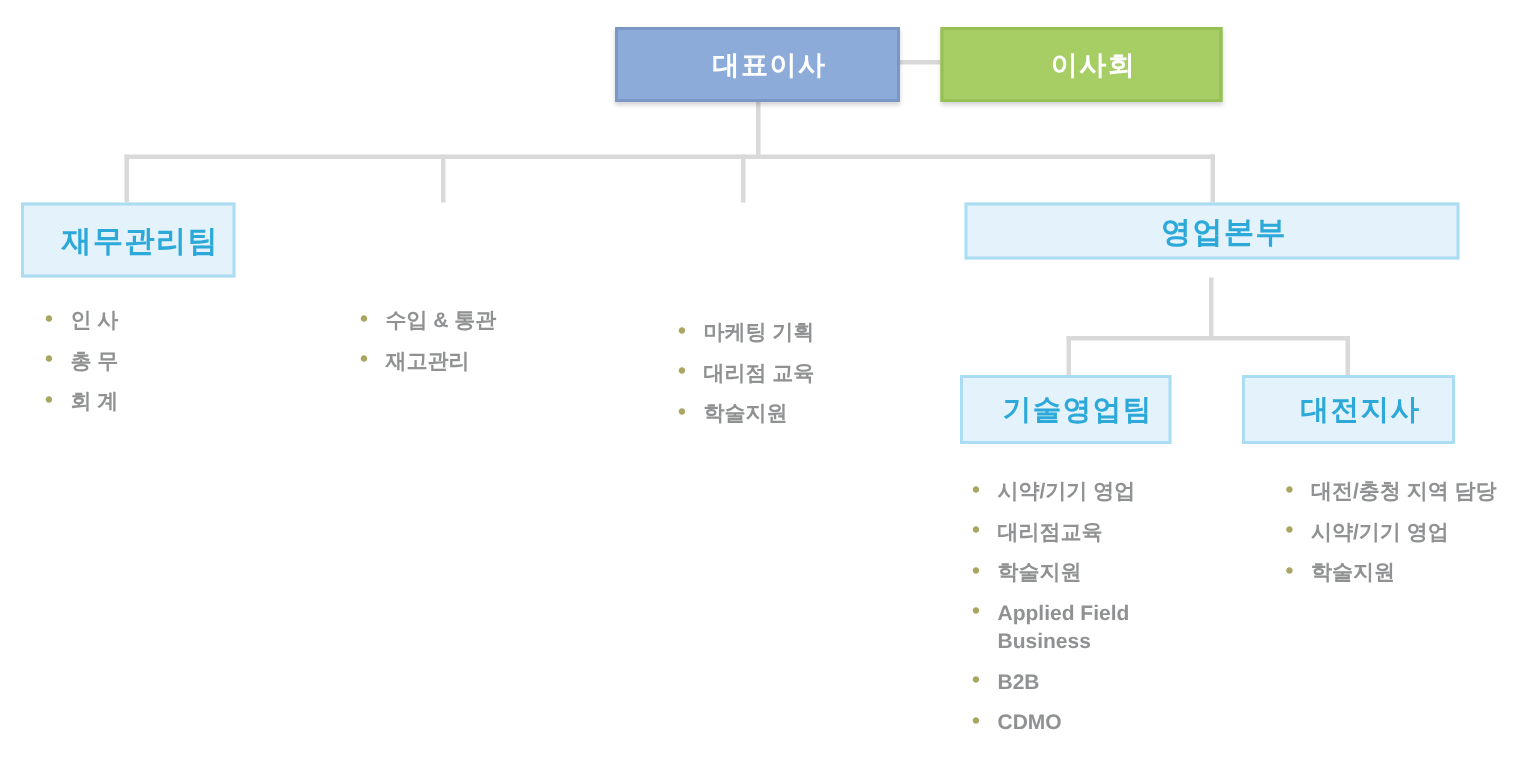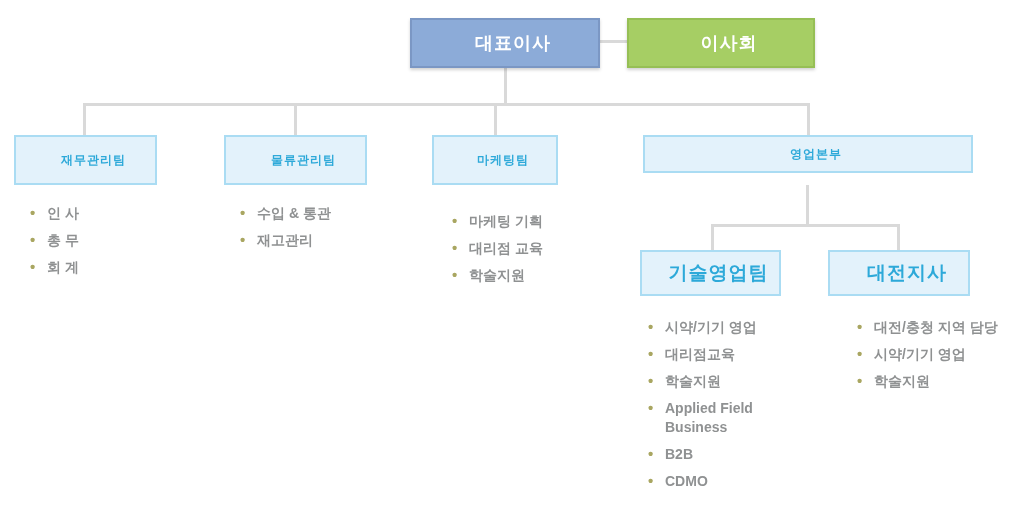--- a/index.html
+++ b/index.html
@@ -28,21 +28,21 @@
   .node-top{
     color:#ffffff;font-size:18px;
     box-shadow:0 2px 3px rgba(0,0,0,0.18);
   }
   .node-ceo{left:410px;top:18px;width:190px;height:50px;
     background:var(--ceo_fill,#8cabd8);border:2px solid var(--ceo_border,#7b97c4);}
   .node-board{left:627px;top:18px;width:188px;height:50px;
     background:var(--board_fill,#a6ce64);border:2px solid var(--board_border,#96bf55);}
   .node-team{
     background:var(--team_fill,#e3f2fb);border:2px solid var(--team_border,#aadcf3);
-    color:var(--team_text,#2da9d9);font-size:12px;
+    color:var(--team_text,#2da9d9);font-size:20px;
   }
   .node-finance{left:14px;top:135px;width:143px;height:50px;}
   .node-logistics{left:224px;top:135px;width:143px;height:50px;}
   .node-marketing{left:432px;top:135px;width:126px;height:50px;}
   .node-saleshq{left:643px;top:135px;width:330px;height:38px;}
   .node-sub{font-size:19px;}
   .node-tech{left:640px;top:250px;width:141px;height:46px;}
   .node-daejeon{left:828px;top:250px;width:142px;height:46px;}
   
   .blist{
@@ -74,22 +74,20 @@
   <div class="conn conn-drop-saleshq"></div>
   <div class="conn conn-saleshq-drop"></div>
   <div class="conn conn-bus2"></div>
   <div class="conn conn-drop-tech"></div>
   <div class="conn conn-drop-daejeon"></div>
 
   <div class="node node-top node-ceo">대표이사</div>
   <div class="node node-top node-board">이사회</div>
 
   <div class="node node-team node-finance">재무관리팀</div>
-  <div class="node node-team node-logistics">물류관리팀</div>
-  <div class="node node-team node-marketing">마케팅팀</div>
   <div class="node node-team node-saleshq">영업본부</div>
 
   <div class="node node-team node-sub node-tech">기술영업팀</div>
   <div class="node node-team node-sub node-daejeon">대전지사</div>
 
   <ul class="blist list-finance">
     <li>인 사</li>
     <li>총 무</li>
     <li>회 계</li>
   </ul>

